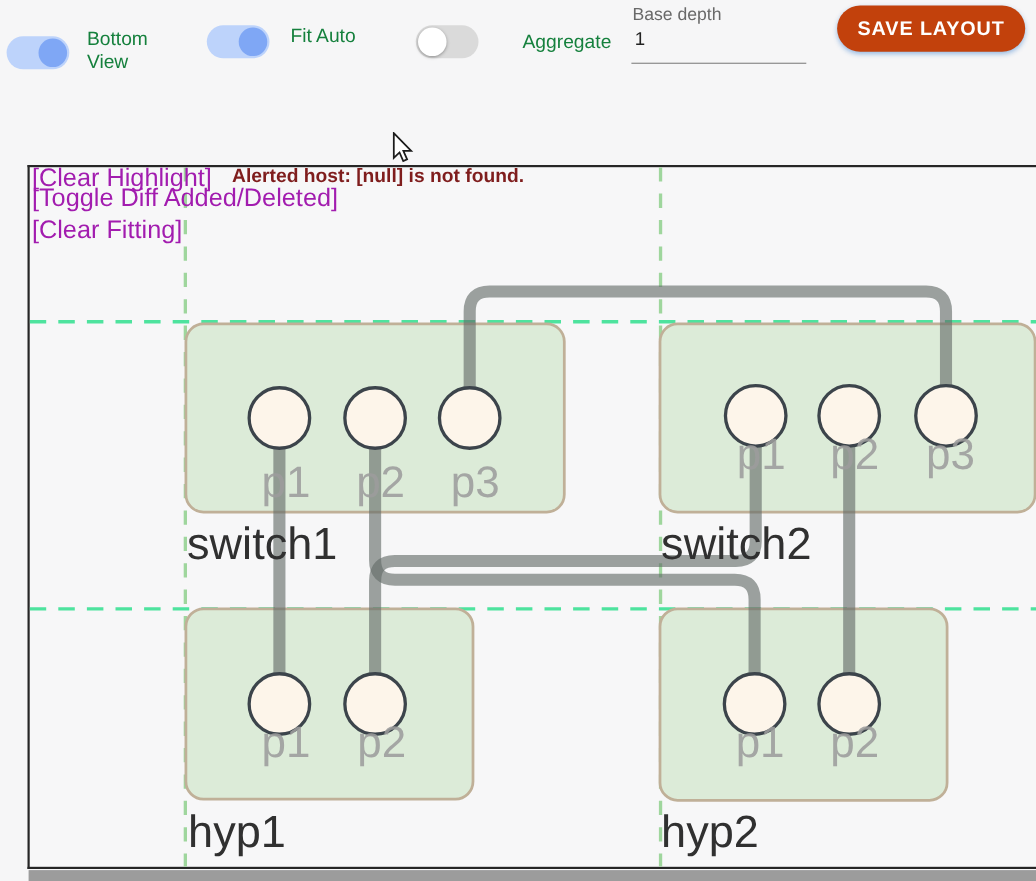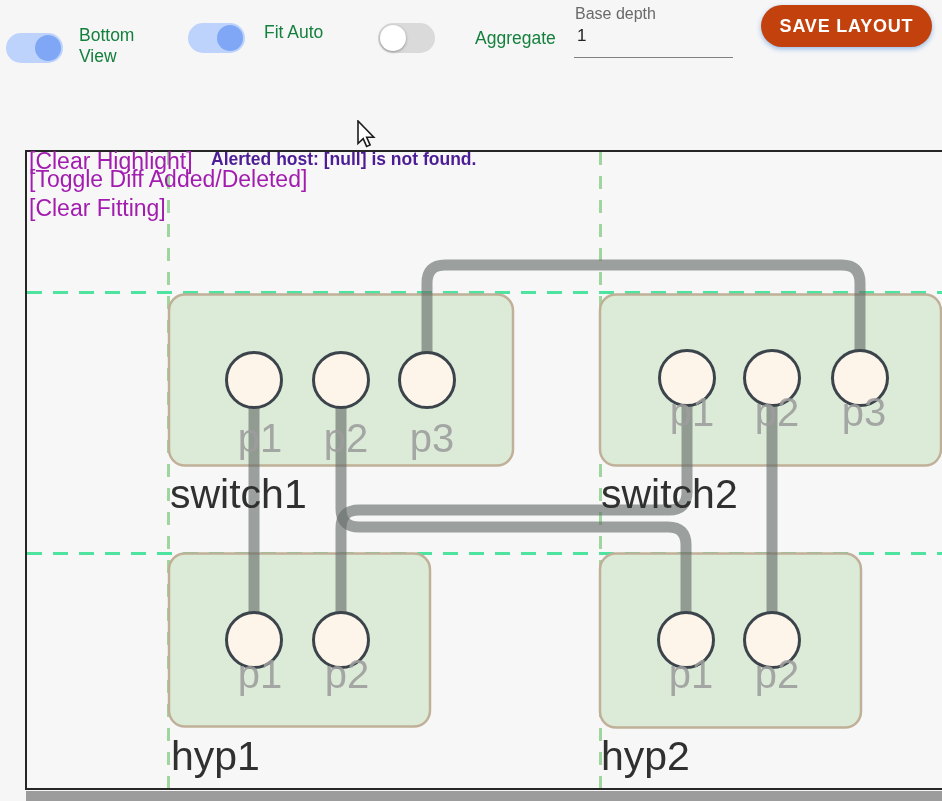--- a/index.html
+++ b/index.html
@@ -51,21 +51,21 @@
   .diagram-svg { position:absolute; left:0; top:0; }
 
   .canvas-action {
     position:absolute; font-size:23px; color:#a21caf; white-space:nowrap; cursor:pointer;
   }
   #action-clear-highlight { left:29px; top:148px; }
   #action-toggle-diff     { left:29px; top:166px; }
   #action-grid-fitting    { left:29px; top:195px; }
   .alert-text {
     position:absolute; left:211px; top:149px; font-size:17.5px; font-weight:bold;
-    color:#4c1d95; white-space:nowrap;
+    color:#7f1d1d; white-space:nowrap;
   }
 
   .bottom-scrollbar {
     position:absolute; left:26px; top:791px; width:916px; height:10px; background:#9c9c9c;
   }
 
   .cursor-wrap { position:absolute; left:356px; top:120px; pointer-events:none; }
 
   
   .port-label { font-family:"Liberation Sans", sans-serif; font-size:40px; fill:#9d9d9d; opacity:.88; }

